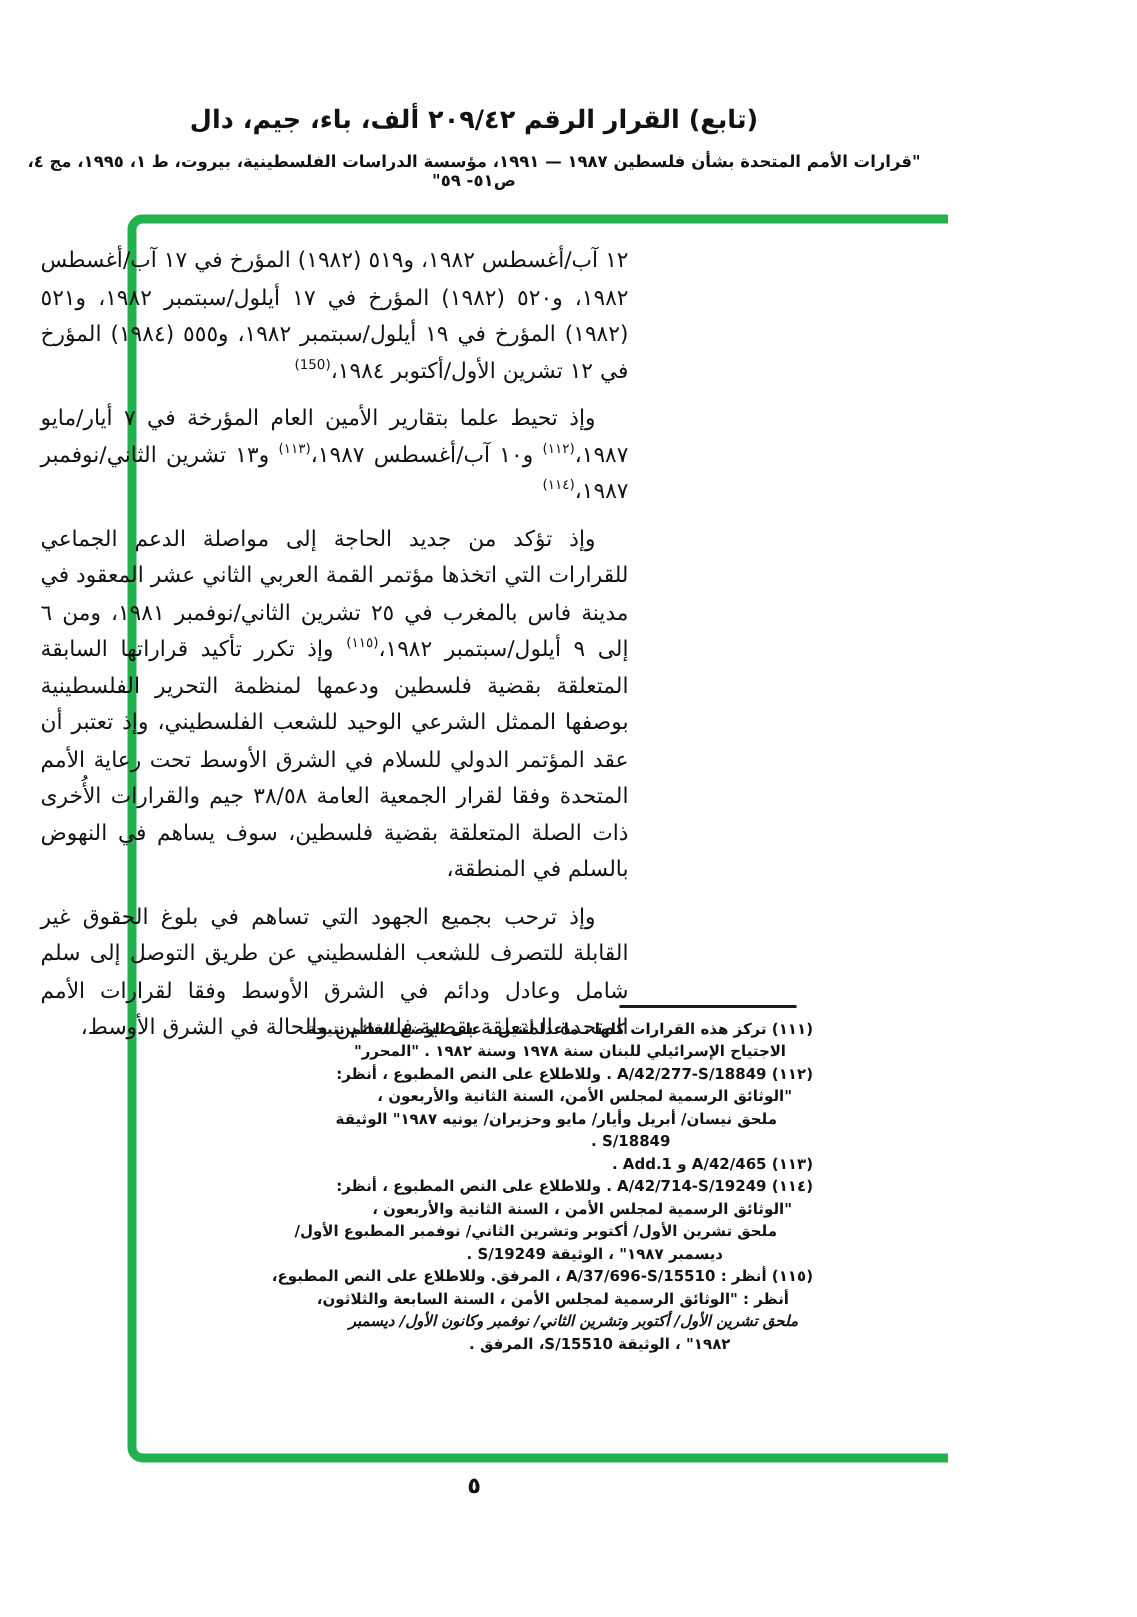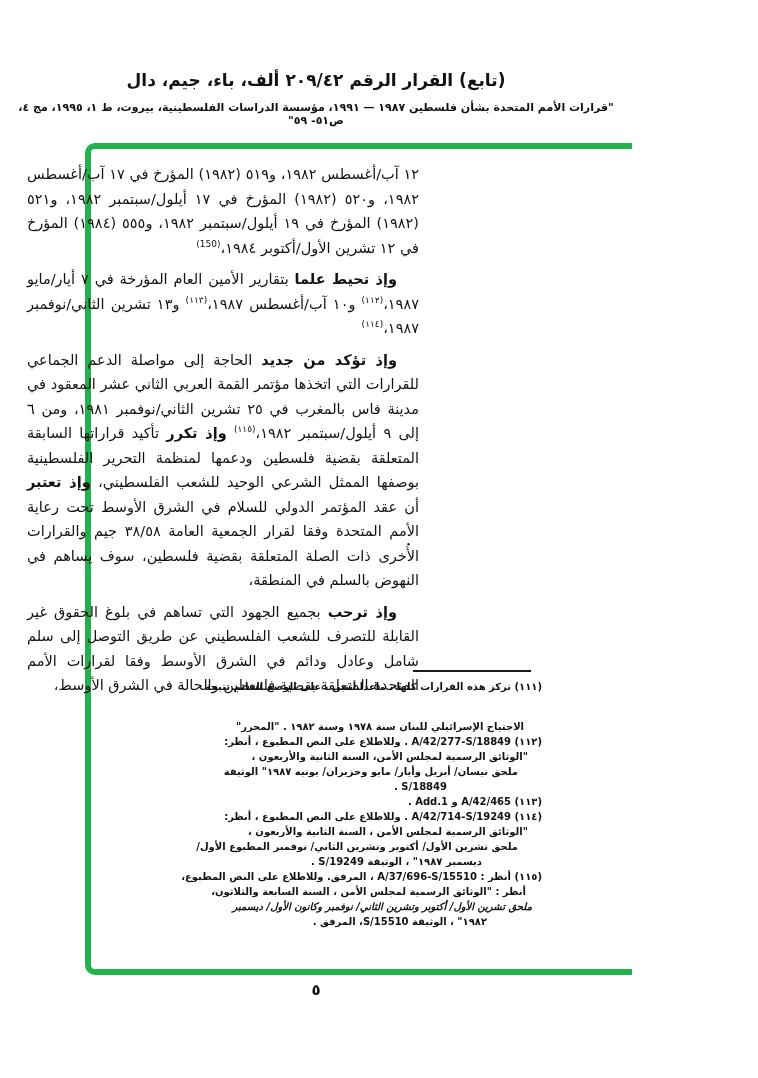--- a/index.html
+++ b/index.html
@@ -19,21 +19,21 @@
   .frame{
     position:absolute;left:85px;top:143px;width:605px;height:832px;
     box-sizing:border-box;border:6px solid #22b14c;border-radius:10px;
   }
   .body-text{
     position:absolute;top:162px;right:213px;width:392px;
     direction:rtl;text-align:justify;font-size:14.5px;line-height:24.5px;
   }
   .para{margin:0 0 7px 0;}
   .para.indent{text-indent:22px;}
-  .bold{font-weight:bold;}
+  .bold{font-weight:normal;}
   sup.fnref{font-size:9px;line-height:0;}
   .fn-sep{
     position:absolute;top:670px;right:101px;width:118px;height:0;
     border-top:2px solid #1a1a1a;
   }
   .footnotes{
     position:absolute;top:679px;right:90px;width:300px;
     direction:rtl;text-align:right;font-size:10px;font-weight:bold;
     line-height:15px;
   }
@@ -60,21 +60,21 @@
       <p class="para indent"><span class="bold">وإذ تحيط علما</span><span> بتقارير الأمين العام المؤرخة في ٧ أيار/مايو ١٩٨٧،</span><sup class="fnref">(١١٢)</sup><span> و١٠ آب/أغسطس ١٩٨٧،</span><sup class="fnref">(١١٣)</sup><span> و١٣ تشرين الثاني/نوفمبر ١٩٨٧،</span><sup class="fnref">(١١٤)</sup></p>
       <p class="para indent"><span class="bold">وإذ تؤكد من جديد</span><span> الحاجة إلى مواصلة الدعم الجماعي للقرارات التي اتخذها مؤتمر القمة العربي الثاني عشر المعقود في مدينة فاس بالمغرب في ٢٥ تشرين الثاني/نوفمبر ١٩٨١، ومن ٦ إلى ٩ أيلول/سبتمبر ١٩٨٢،</span><sup class="fnref">(١١٥)</sup><span> </span><span class="bold">وإذ تكرر</span><span> تأكيد قراراتها السابقة المتعلقة بقضية فلسطين ودعمها لمنظمة التحرير الفلسطينية بوصفها الممثل الشرعي الوحيد للشعب الفلسطيني، </span><span class="bold">وإذ تعتبر</span><span> أن عقد المؤتمر الدولي للسلام في الشرق الأوسط تحت رعاية الأمم المتحدة وفقا لقرار الجمعية العامة ٣٨/٥٨ جيم والقرارات الأُخرى ذات الصلة المتعلقة بقضية فلسطين، سوف يساهم في النهوض بالسلم في المنطقة،</span></p>
       <p class="para indent"><span class="bold">وإذ ترحب</span><span> بجميع الجهود التي تساهم في بلوغ الحقوق غير القابلة للتصرف للشعب الفلسطيني عن طريق التوصل إلى سلم شامل وعادل ودائم في الشرق الأوسط وفقا لقرارات الأمم المتحدة المتعلقة بقضية فلسطين والحالة في الشرق الأوسط،</span></p>
     </div>
 
   <div class="fn-sep"></div>
 
   <div class="footnotes">
       <div class="footnote">
         <div class="fn-line" style="padding-right: 0px;">(١١١) تركز هذه القرارات كلها ، ماعدا أثنين ، على الوضع القائم نتيجة</div>
-        <div class="fn-line" style="padding-right: 18px; margin-top: 25px;">الاجتياح الإسرائيلي للبنان سنة ١٩٧٨ وسنة ١٩٨٢ . "المحرر"</div>
+        <div class="fn-line" style="padding-right: 18px;">الاجتياح الإسرائيلي للبنان سنة ١٩٧٨ وسنة ١٩٨٢ . "المحرر"</div>
       </div>
       <div class="footnote">
         <div class="fn-line" style="padding-right: 0px;">(١١٢) A/42/277-S/18849 . وللاطلاع على النص المطبوع ، أنظر:</div>
         <div class="fn-line" style="padding-right: 14px;">"الوثائق الرسمية لمجلس الأمن، السنة الثانية والأربعون ،</div>
         <div class="fn-line" style="padding-right: 24px;">ملحق نيسان/ أبريل وأيار/ مايو وحزيران/ يونيه ١٩٨٧" الوثيقة</div>
         <div class="fn-line" style="padding-right: 95px;">S/18849 .</div>
       </div>
       <div class="footnote">
         <div class="fn-line" style="padding-right: 0px;">(١١٣) A/42/465 و Add.1 .</div>
       </div>

